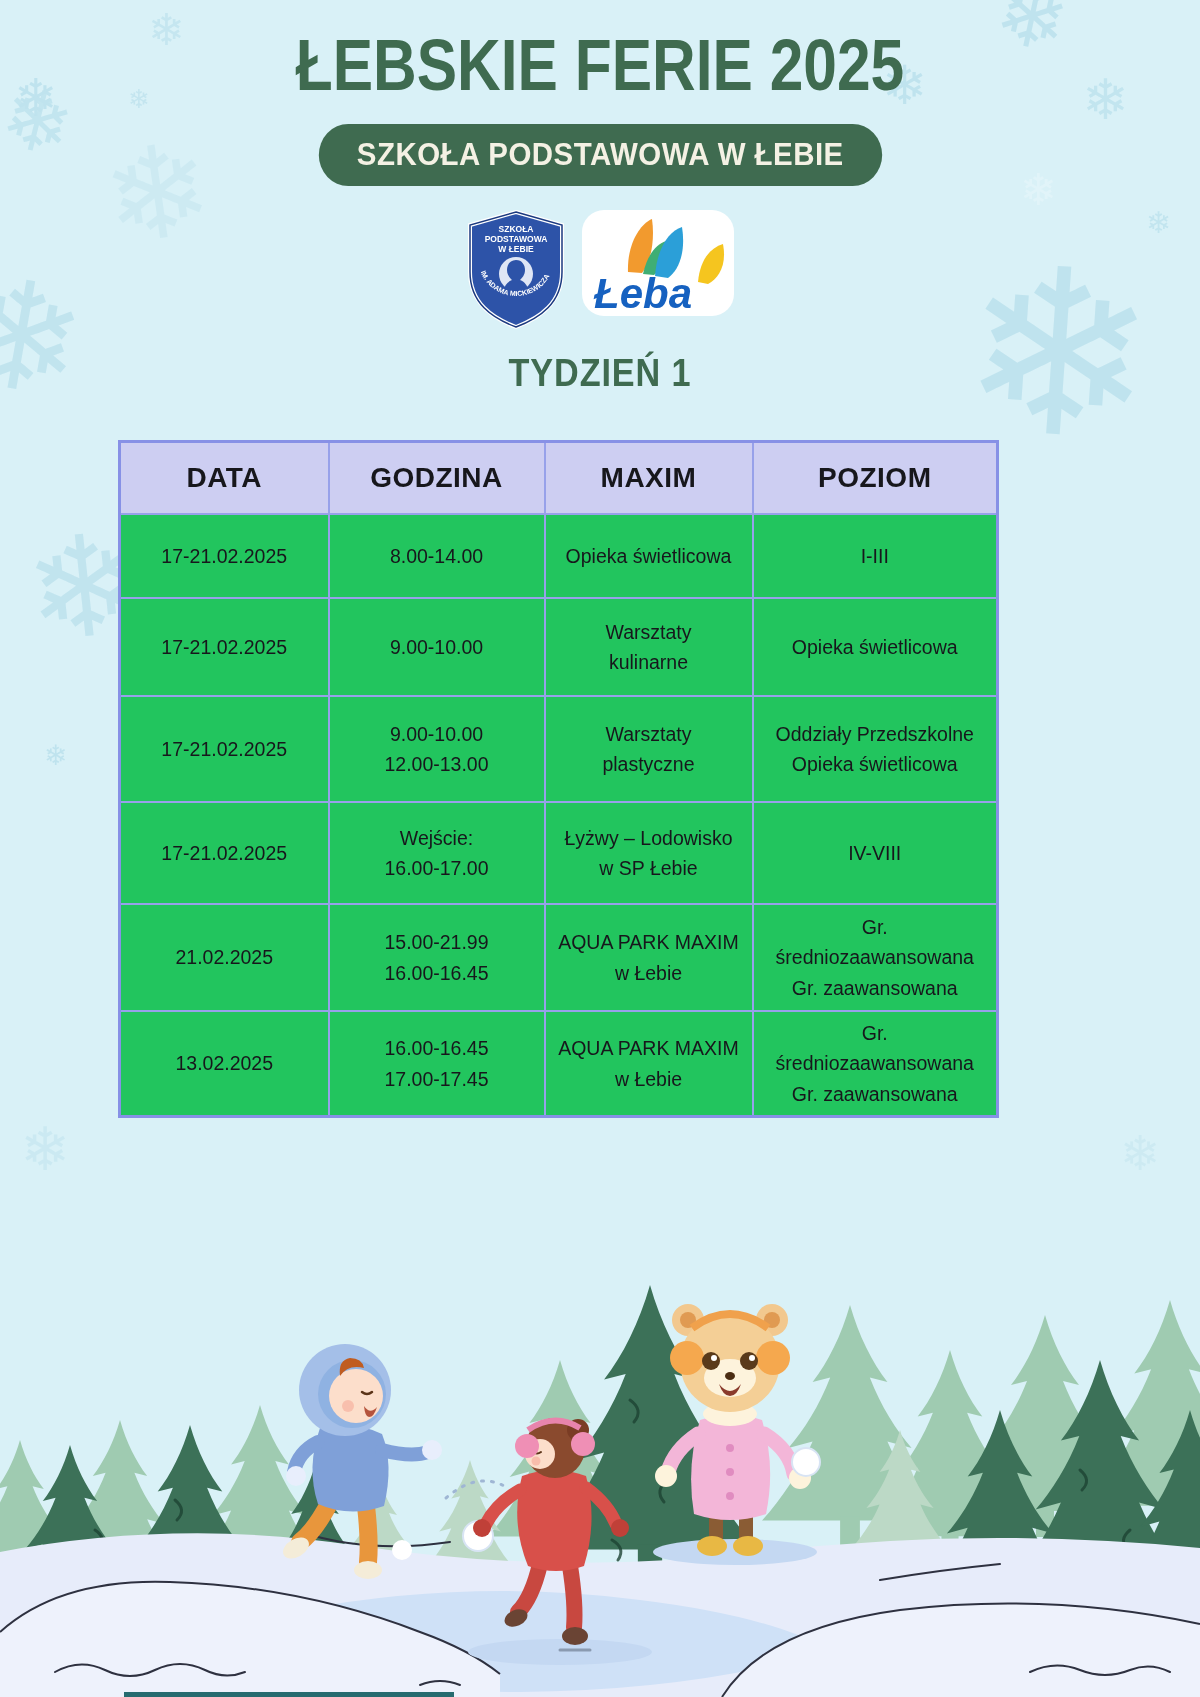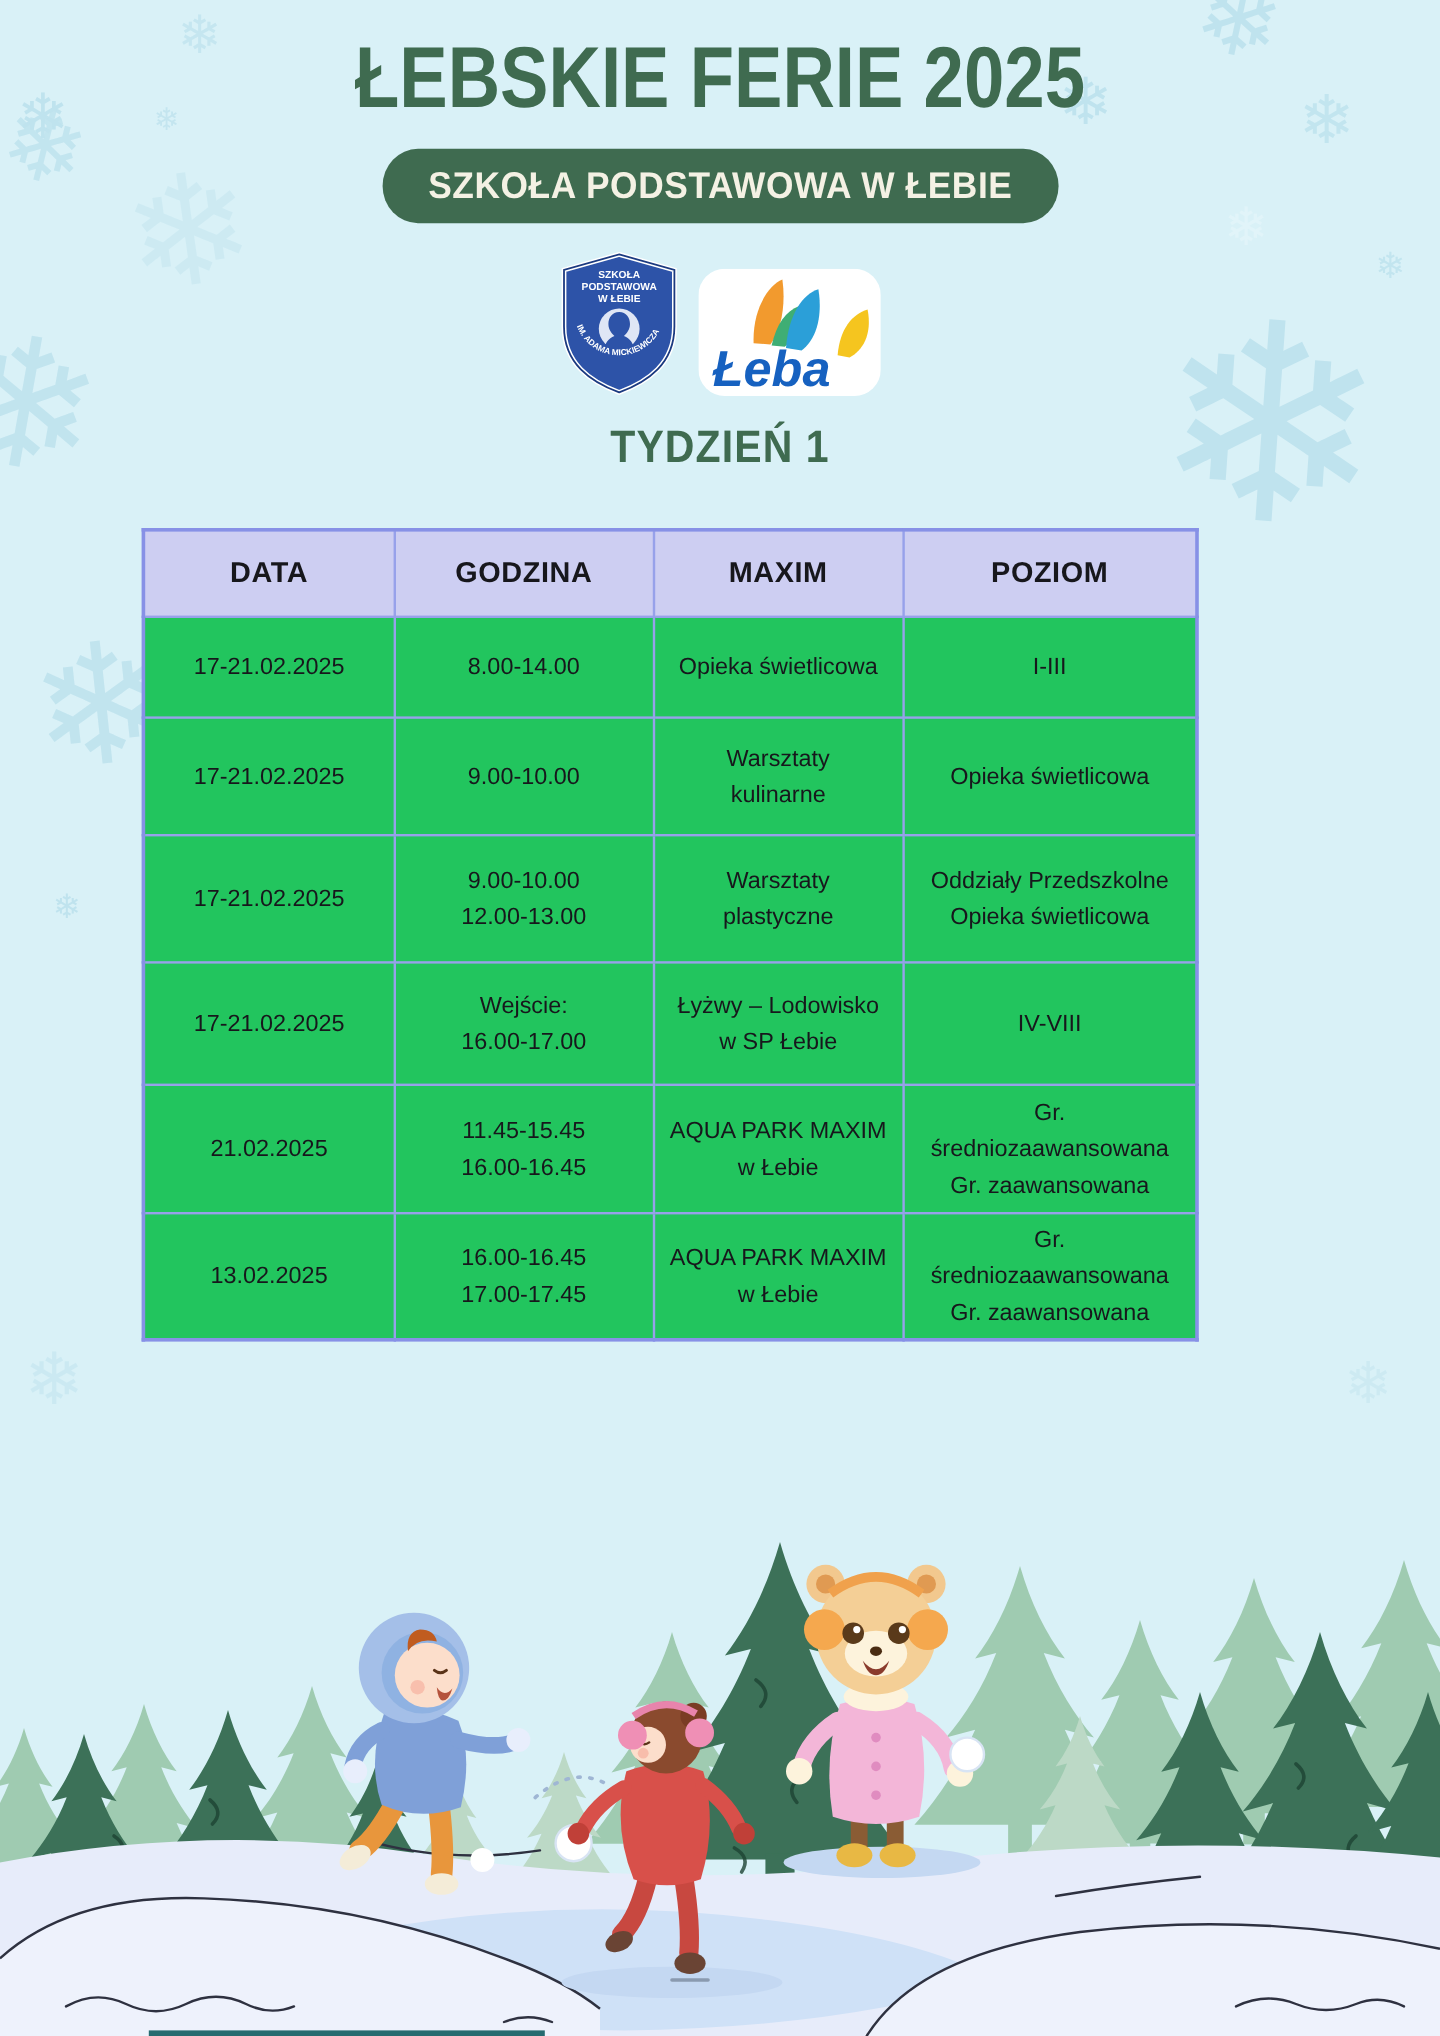--- a/index.html
+++ b/index.html
@@ -9,31 +9,31 @@
   .flake{position:absolute;color:#bfe3ee;line-height:1;user-select:none;z-index:0;}
 
   .title{position:absolute;top:24px;left:0;width:100%;text-align:center;
          font-size:72px;font-weight:800;color:#3f6b50;letter-spacing:0;
          transform:scaleX(.84);z-index:2;white-space:nowrap;}
   .badge-wrap{position:absolute;top:124px;left:0;width:100%;text-align:center;z-index:2;}
   .badge{display:inline-block;background:#3f6b50;color:#f4f1e4;font-weight:800;
          font-size:31px;letter-spacing:.5px;padding:13px 40px;border-radius:44px;
          transform:scaleX(.95);}
   .logos{position:absolute;top:210px;left:0;width:100%;display:flex;gap:16px;
-         justify-content:center;align-items:flex-end;z-index:2;}
+         justify-content:center;align-items:flex-start;z-index:2;}
   .week{position:absolute;top:352px;left:0;width:100%;text-align:center;
         font-size:38px;font-weight:800;color:#3f6b50;letter-spacing:1px;
         transform:scaleX(.9);z-index:2;}
 
   table.sched{position:absolute;top:440px;left:118px;width:878px;z-index:2;
         border-collapse:collapse;table-layout:fixed;
         border:3px solid #8791e6;}
   table.sched td,table.sched th{border:2.5px solid #97a1ea;text-align:center;
         vertical-align:middle;padding:4px 8px;color:#17171c;}
-  table.sched th{background:#cdcef2;height:62px;font-size:24px;font-weight:800;
+  table.sched th{background:#cdcef2;height:62px;font-size:28px;font-weight:800;
         letter-spacing:.5px;}
   table.sched td{background:#22c55e;font-size:19.5px;line-height:1.55;
         white-space:pre-line;}
   tr.r0 td{height:74px;} tr.r1 td{height:88px;} tr.r2 td{height:96px;}
   tr.r3 td{height:92px;} tr.r4 td{height:97px;} tr.r5 td{height:95px;}
 
   .scene{position:absolute;left:0;bottom:0;width:1200px;height:517px;z-index:1;}
   .crest-txt{fill:#ffffff;font-weight:bold;font-family:"Liberation Sans",sans-serif;}
   .leba-word{fill:#1661c0;font-weight:bold;font-style:italic;
              font-family:"Liberation Sans",sans-serif;}
@@ -134,21 +134,21 @@
     <tr class="r3">
       <td>17-21.02.2025</td>
       <td>Wejście:
 16.00-17.00</td>
       <td>Łyżwy – Lodowisko
 w SP Łebie</td>
       <td>IV-VIII</td>
     </tr>
     <tr class="r4">
       <td>21.02.2025</td>
-      <td>11.45-15.45
+      <td>15.00-21.99
 16.00-16.45</td>
       <td>AQUA PARK MAXIM
 w Łebie</td>
       <td>Gr. średniozaawansowana
 Gr. zaawansowana</td>
     </tr>
     <tr class="r5">
       <td>13.02.2025</td>
       <td>16.00-16.45
 17.00-17.45</td>

